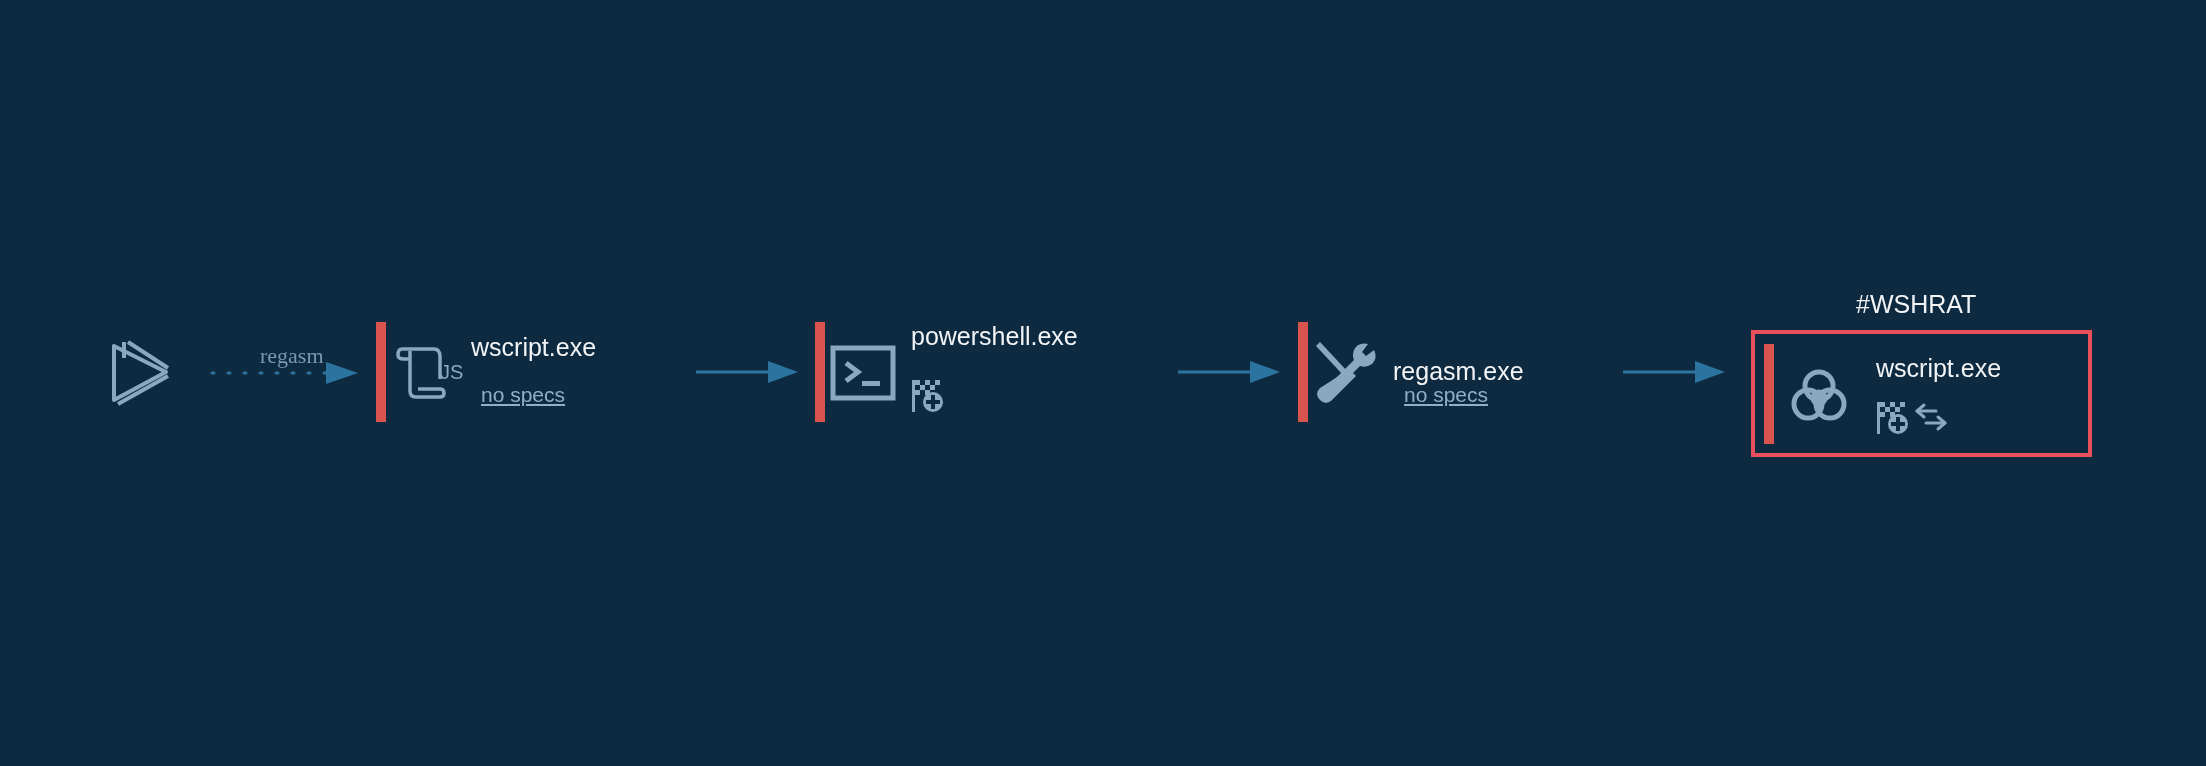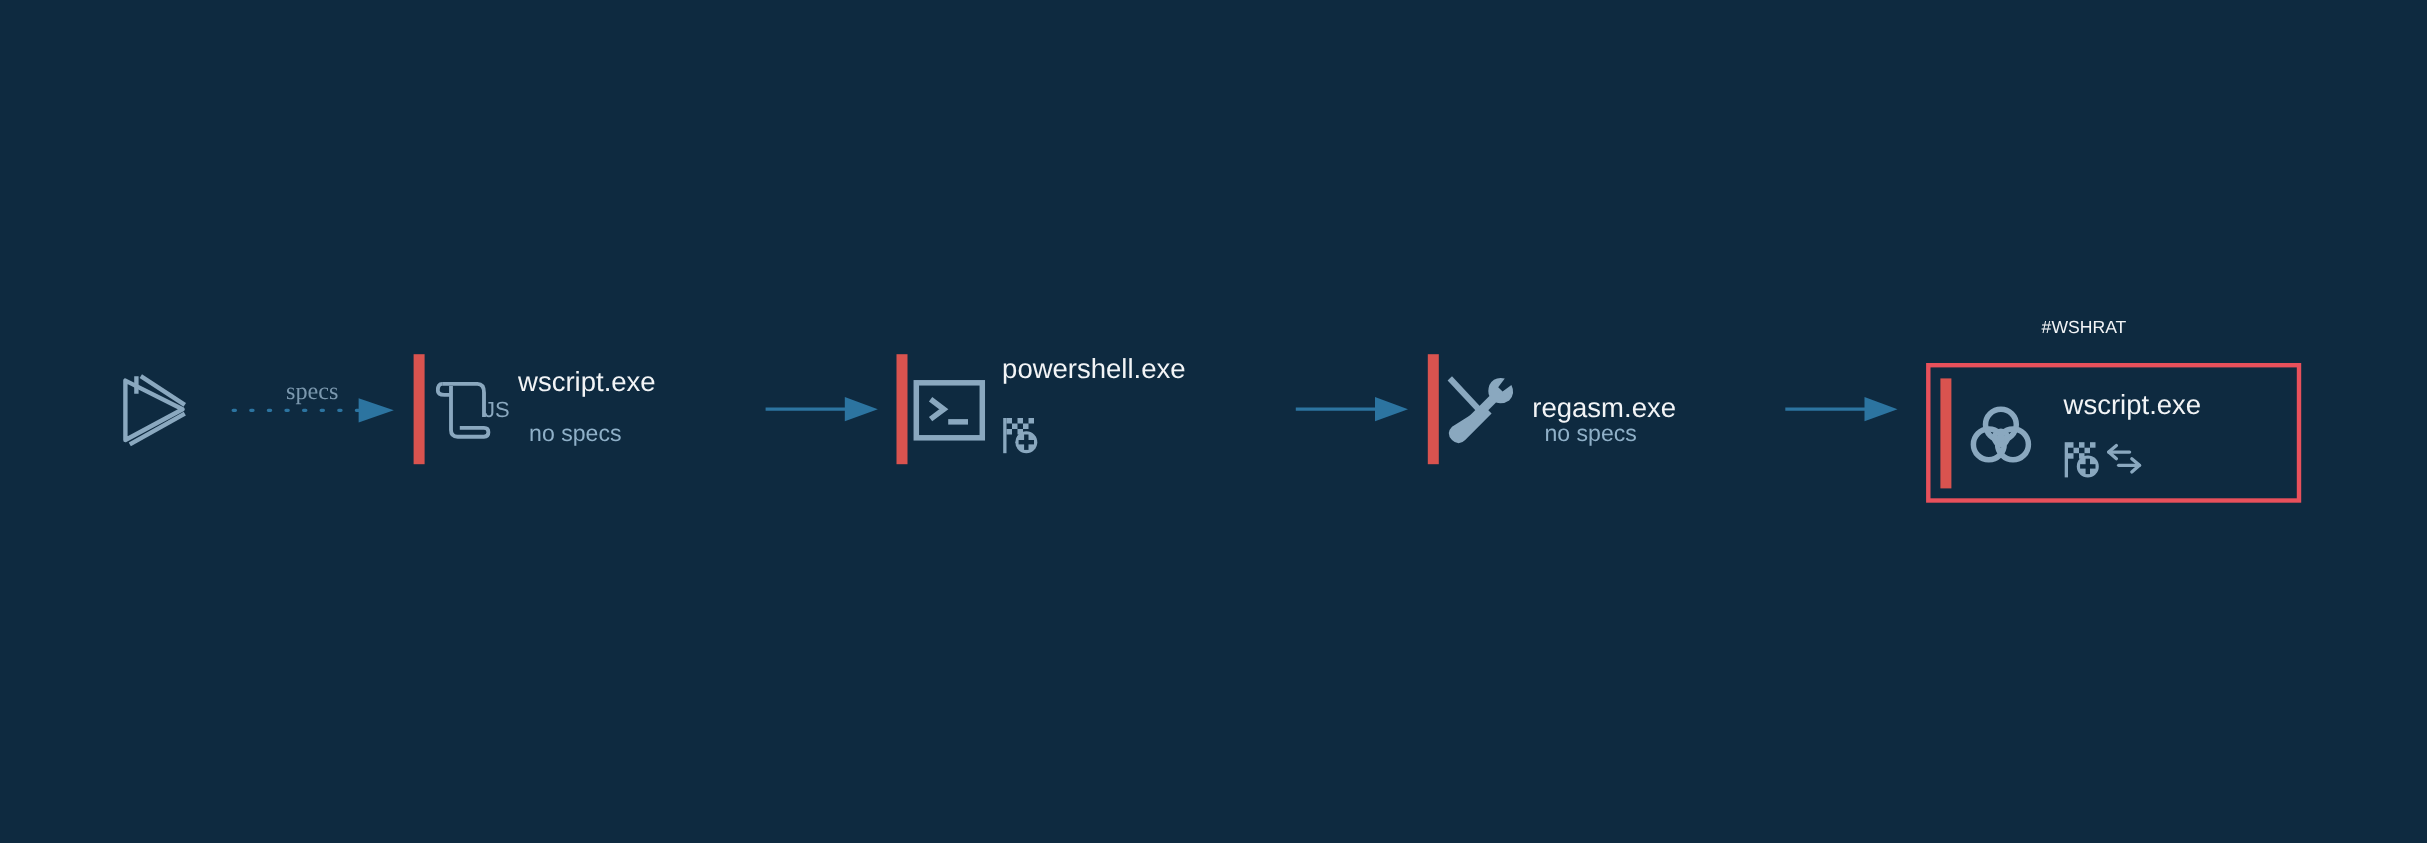--- a/index.html
+++ b/index.html
@@ -3,23 +3,23 @@
 <meta charset="utf-8">
 <style>
   html, body { margin:0; padding:0; }
   body {
     width:2206px; height:766px; background:#0e2a40; position:relative; overflow:hidden;
     font-family:"Liberation Sans", sans-serif;
   }
   .abs { position:absolute; }
   .bar { position:absolute; width:10px; background:#d9534f; }
   .name { position:absolute; color:#f2f4f6; font-size:25px; white-space:nowrap; }
-  .sub { position:absolute; color:#8fb0c8; font-size:21px; white-space:nowrap; }
+  .sub { position:absolute; color:#8fb0c8; font-size:21px; white-space:nowrap;text-decoration:underline; }
   .start-label { position:absolute; color:#7b98ae; font-size:22px; font-family:"Liberation Serif", serif; }
-  .tag { position:absolute; color:#f2f4f6; font-size:16px; }
+  .tag { position:absolute; color:#f2f4f6; font-size:25px; }
   .threat-box { position:absolute; border:4px solid #e8505b; box-sizing:border-box; }
   svg { display:block; }
 </style>
 </head>
 <body>
 
 <div class="abs" style="left:110px;top:338px;">
   <svg width="62" height="70" viewBox="0 0 62 70">
     <g fill="none" stroke="#8aa8bf" stroke-width="4" stroke-linejoin="round">
       <path d="M4 8 L4 62 L56 34 Z"></path>
@@ -29,21 +29,21 @@
     </g>
   </svg>
 </div>
 
 <div class="abs" style="left:210px;top:360px;">
   <svg width="150" height="26" viewBox="0 0 150 26">
     <line x1="2" y1="13" x2="118" y2="13" stroke="#2c74a0" stroke-width="3" stroke-dasharray="2 14" stroke-linecap="round"></line>
     <polygon points="116,2 148,13 116,24" fill="#2c74a0"></polygon>
   </svg>
 </div>
-<div class="start-label" style="left:260px;top:343px;">specs</div>
+<div class="start-label" style="left:260px;top:343px;">regasm</div>
 
 <div class="bar" style="left:376px;top:322px;height:100px;"></div>
 <div class="abs" style="left:396px;top:345px;">
   <svg width="70" height="56" viewBox="0 0 70 56">
     <g fill="none" stroke="#8aa8bf" stroke-width="3.5" stroke-linejoin="round">
       <path d="M6 4 H38 Q44 4 44 12 V34"></path>
       <path d="M6 4 Q2 4 2 10 Q2 14 8 14 H14"></path>
       <path d="M14 6 V46 Q14 52 20 52 H44 Q48 52 48 48 Q48 44 44 44 H22"></path>
     </g>
     <text x="44" y="34" fill="#8aa8bf" font-size="20" font-family="Liberation Sans, sans-serif">JS</text>

